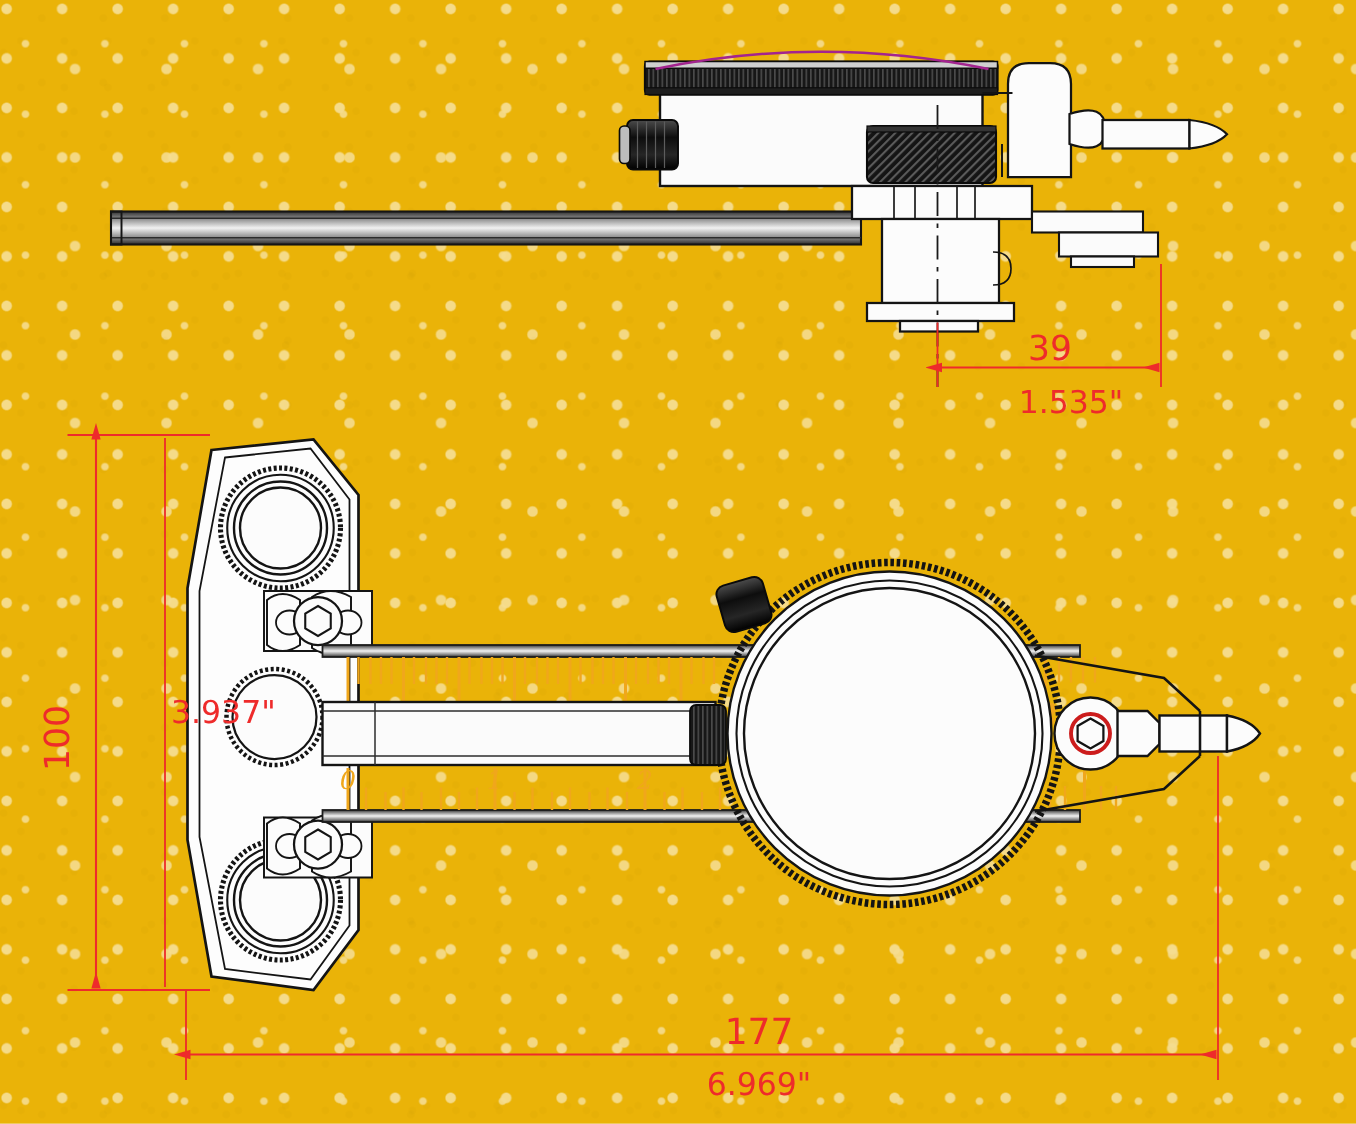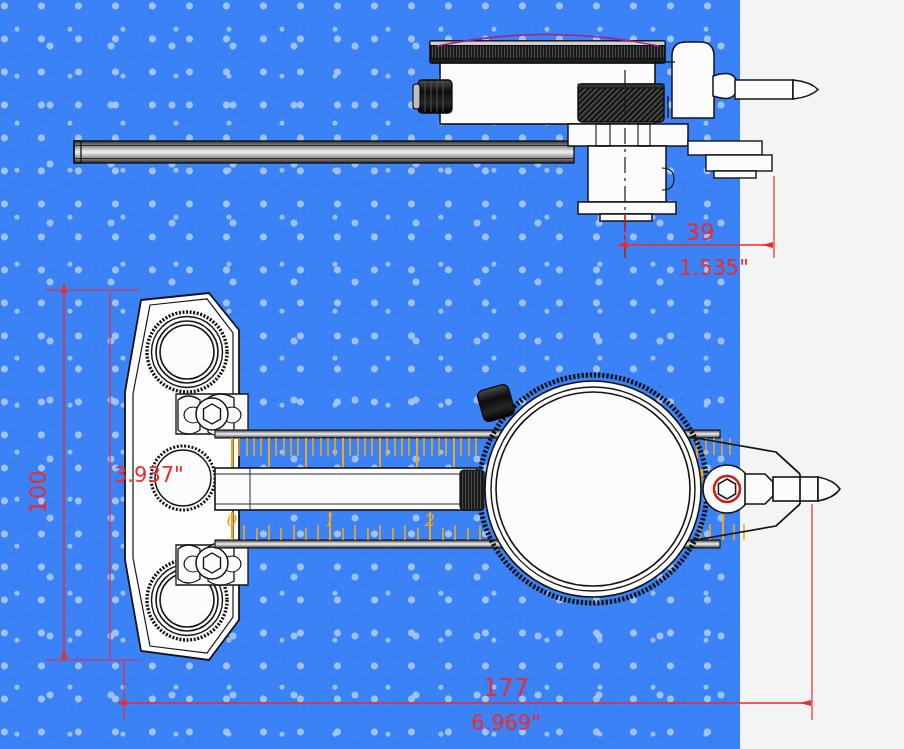--- a/index.html
+++ b/index.html
@@ -6,22 +6,22 @@
   html,body{margin:0;padding:0;}
   body{
     width:904px;height:749px;
     background:#f4f4f4;
     font-family:"DejaVu Sans", sans-serif;
     overflow:hidden;
     position:relative;
   }
   #stage{
     position:absolute;inset:0;
-    width:740px;height:749px;
-    background:#3b82f6;
+    width:904px;height:749px;
+    background:#eab308;
     text-align:center;
   }
   
   #paper-texture{
     position:absolute;inset:0;
     pointer-events:none;
     opacity:.55;
     background-image:
       radial-gradient(circle at 12% 18%, rgba(255,255,255,.95) 0 3px, rgba(0,0,0,0) 4px),
       radial-gradient(circle at 32% 62%, rgba(255,255,255,.9) 0 2px, rgba(0,0,0,0) 3px),

